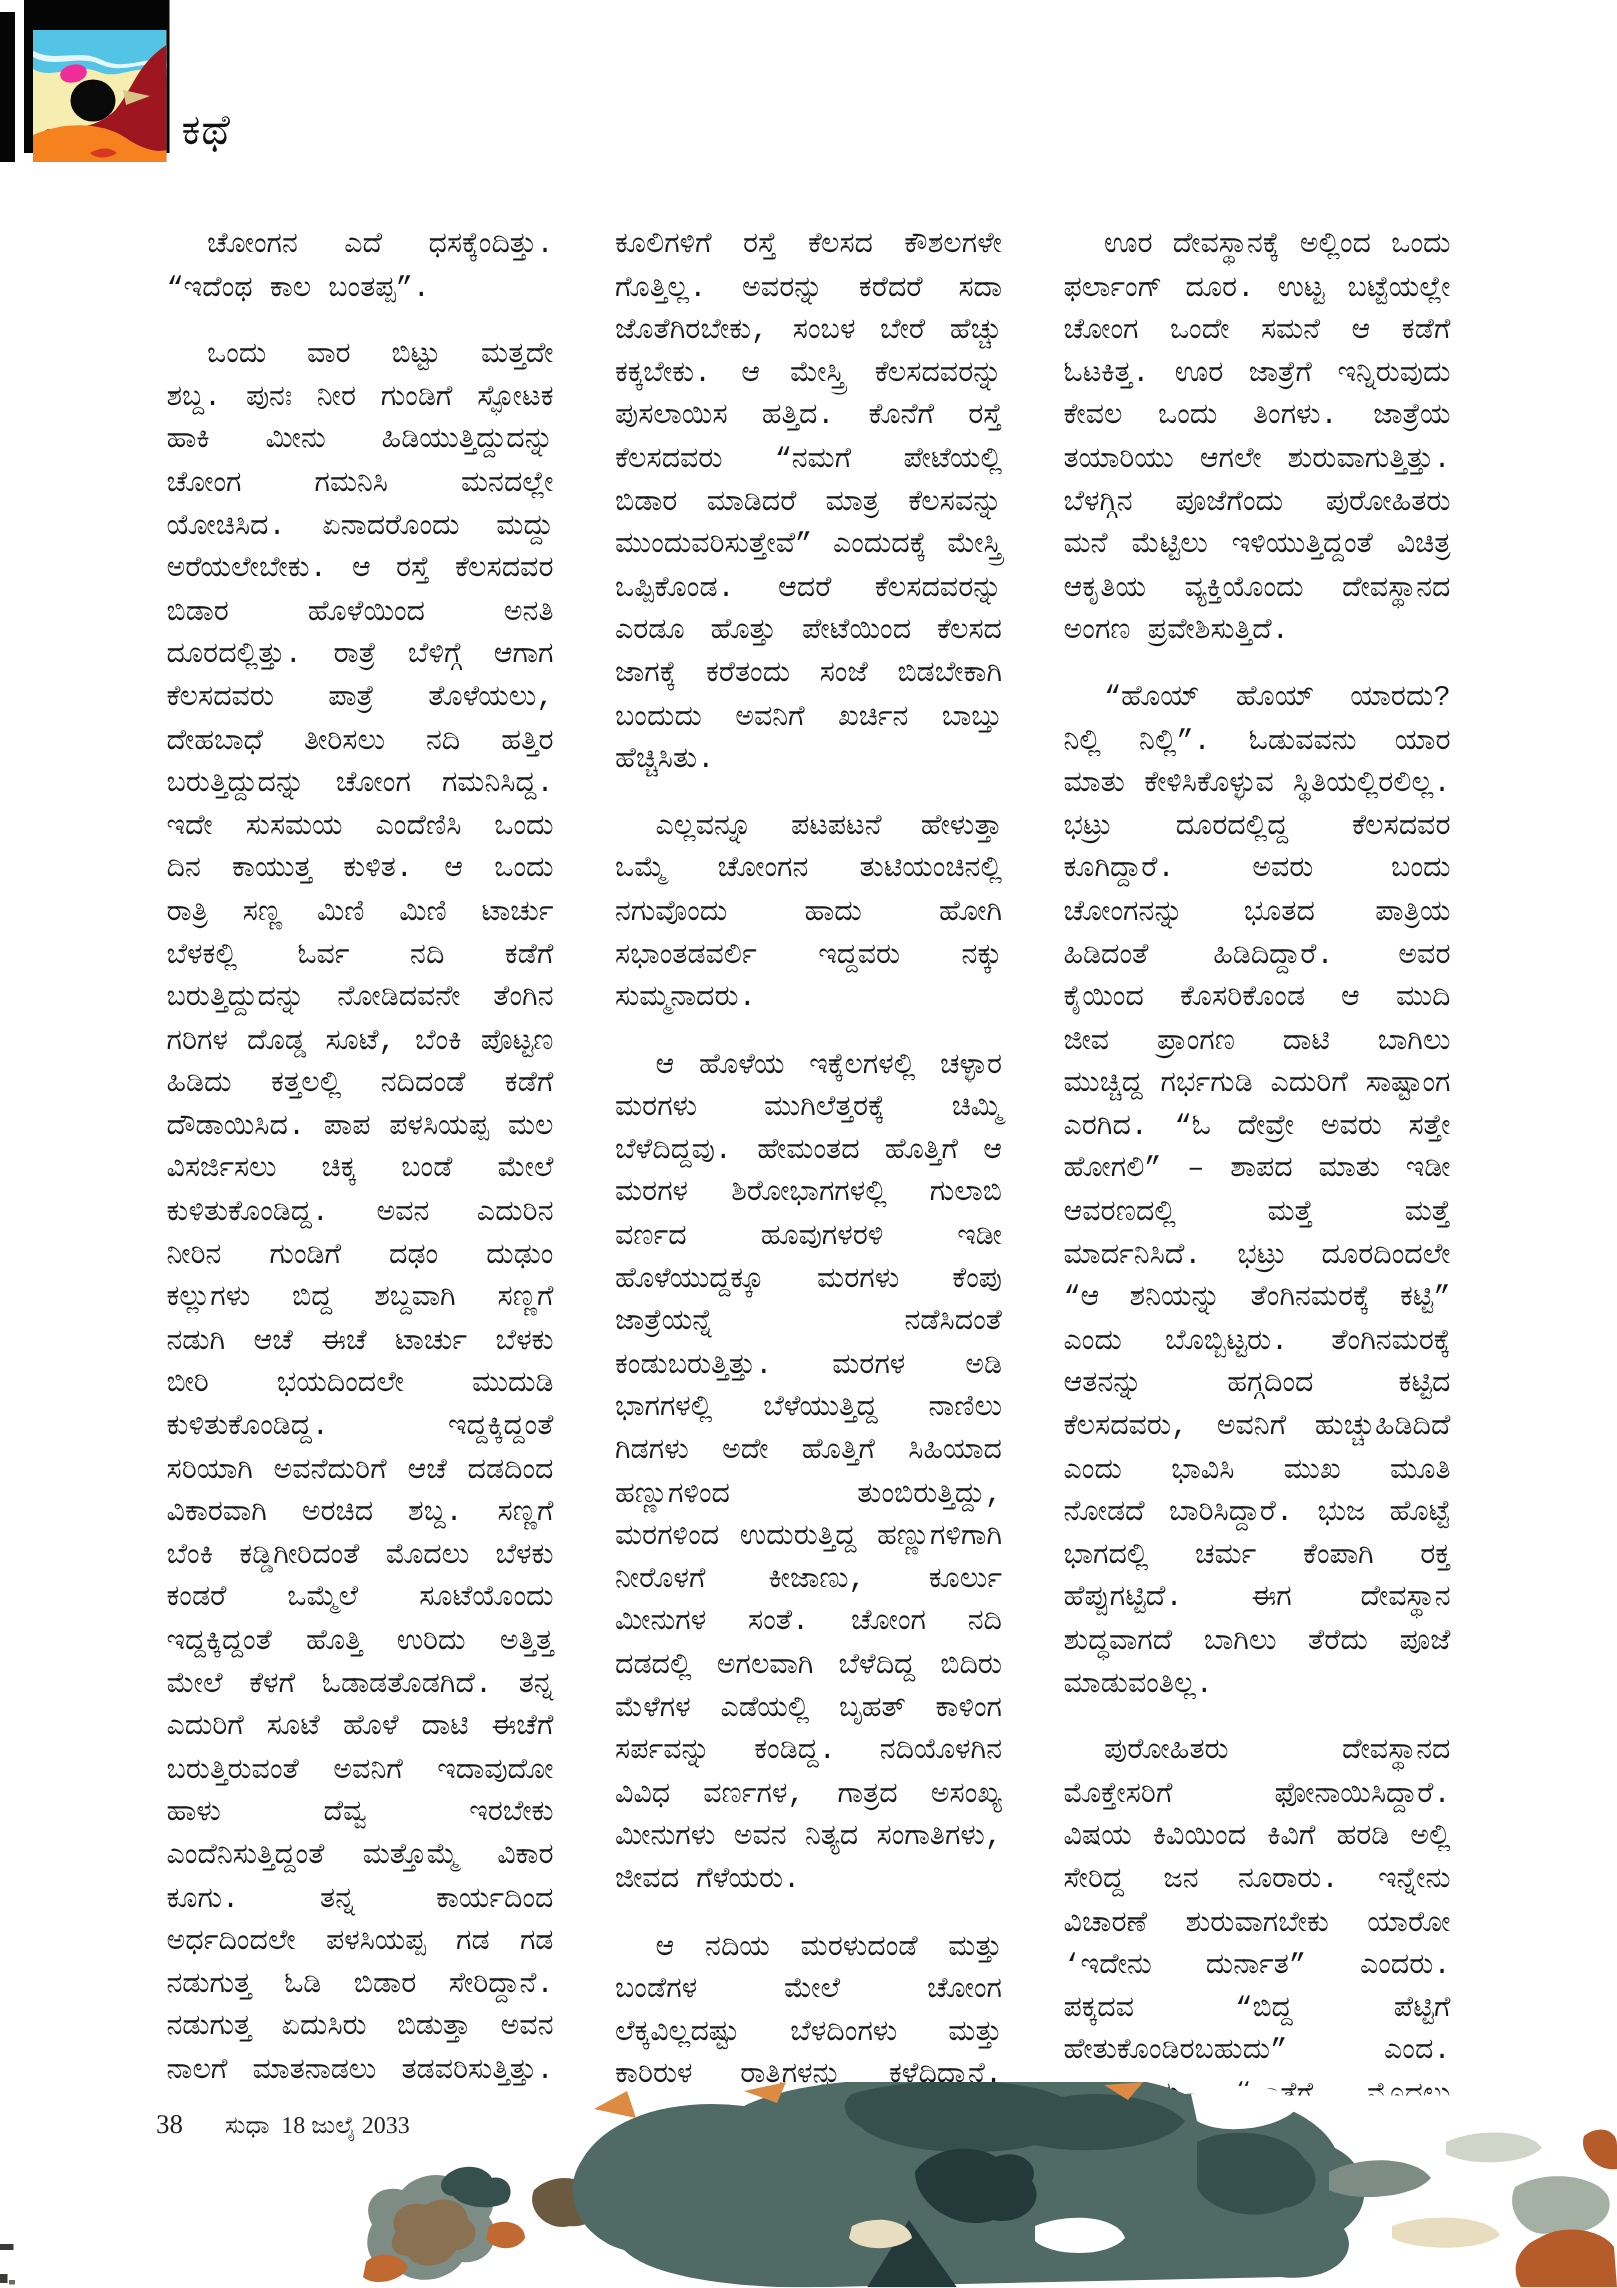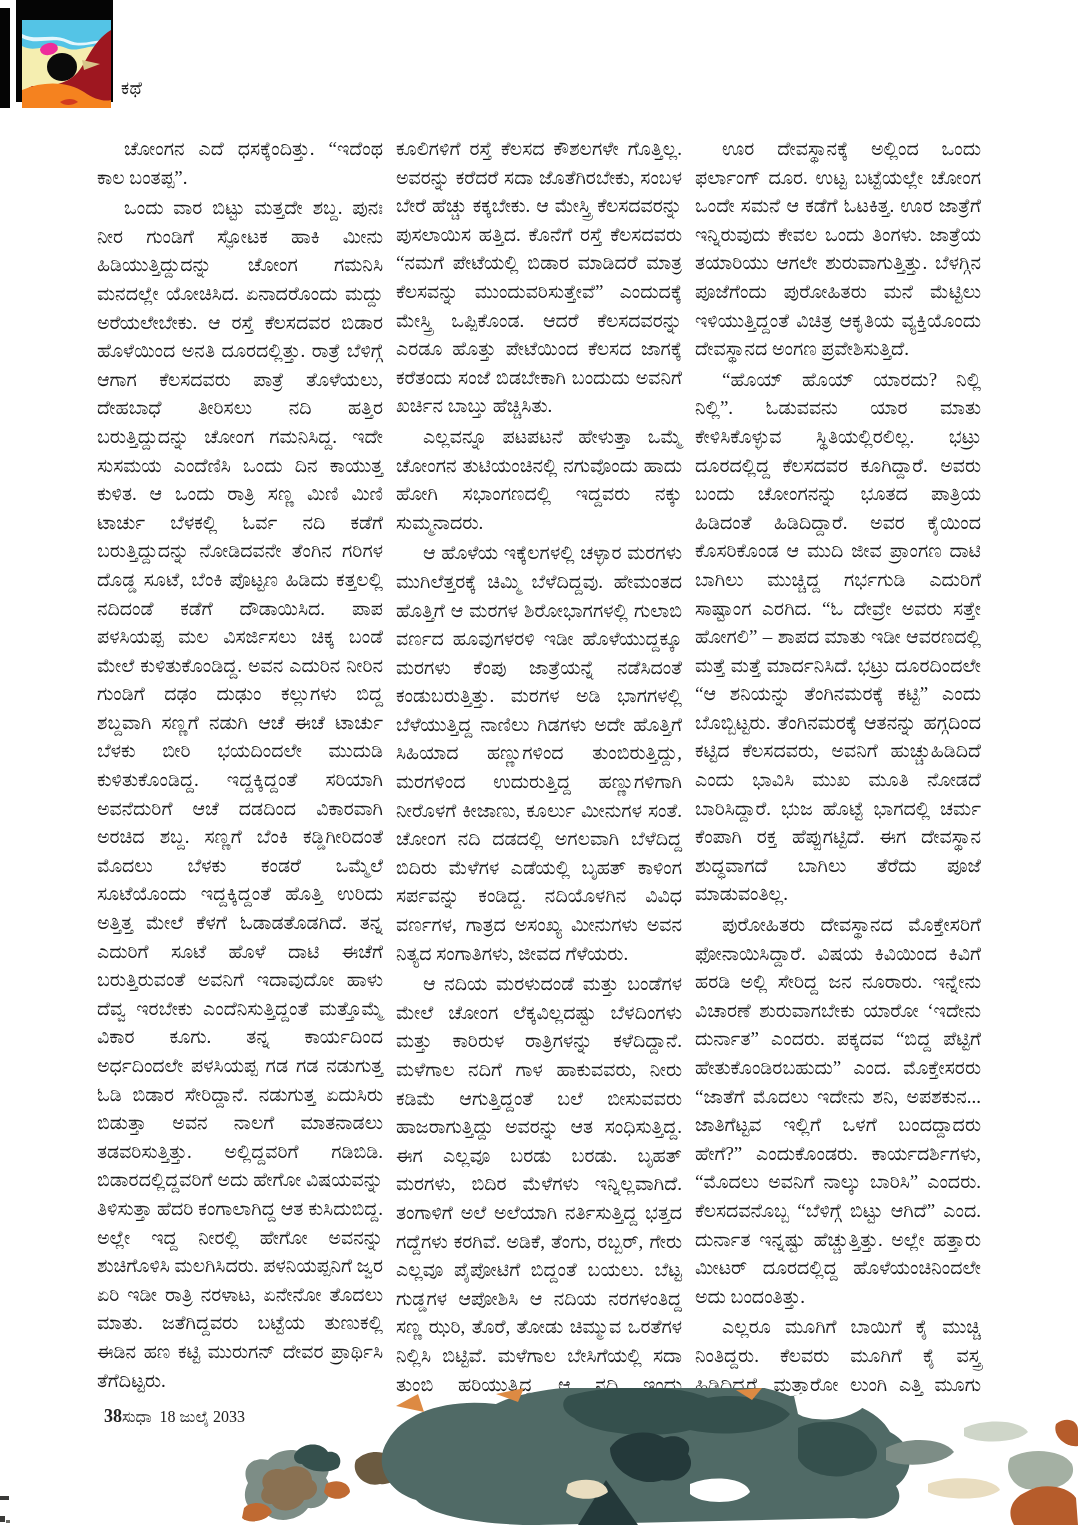--- a/index.html
+++ b/index.html
@@ -6,37 +6,37 @@
   body{
     width:1078px;height:1525px;position:relative;background:#ffffff;
     font-family:"Liberation Serif","DejaVu Serif",serif;color:#1c1c1c;
     overflow:hidden;
   }
   
   .edge-strip{position:absolute;left:0;top:8px;width:10px;height:100px;background:#050505;}
   .logo-black{position:absolute;left:16px;top:0;width:97px;height:102px;background:#050505;}
   .logo-art{position:absolute;left:22px;top:20px;width:89px;height:88px;display:block;}
   .section-label{
-    position:absolute;left:121px;top:76px;font-size:18px;line-height:24px;
+    position:absolute;left:121px;top:76px;font-size:28px;line-height:24px;
     color:#111;letter-spacing:.5px;
   }
   
   .columns{
     position:absolute;left:95px;top:133px;width:888px;height:1264px;
     display:flex;gap:9px;overflow:hidden;
   }
   .col{
     width:290px;height:100%;overflow:hidden;
     font-size:19px;line-height:28.6px;text-align:justify;color:#181818;
   }
-  .col p{margin:2px;text-indent:27px;}
+  .col p{margin:16px;text-indent:27px;font-family:Liberation Mono, monospace;}
   .col p.cont{text-indent:0;}
   
   .footer{position:absolute;left:104px;top:1406px;font-size:16px;color:#222;white-space:nowrap;}
-  .footer .pgnum{font-weight:bold;font-size:18px;margin-right:0;text-align:right;}
+  .footer .pgnum{font-weight:normal;font-size:18px;margin-right:28px;text-align:right;}
   .footer .mag{margin-right:8px;}
   
   .painting{position:absolute;left:238px;top:1388px;width:840px;height:137px;display:block;}
   .corner-mark{position:absolute;left:0;top:1494px;width:18px;height:31px;display:block;}
 </style>
 </head>
 <body>
 
 <div>
   <div class="edge-strip"></div>
@@ -55,21 +55,21 @@
   <span class="section-label">ಕಥೆ</span>
 
   <main class="columns">
     <div class="col">
       <p>ಚೋಂಗನ ಎದೆ ಧಸಕ್ಕೆಂದಿತ್ತು. “ಇದೆಂಥ ಕಾಲ ಬಂತಪ್ಪ”.</p>
       <p>ಒಂದು ವಾರ ಬಿಟ್ಟು ಮತ್ತದೇ ಶಬ್ದ. ಪುನಃ ನೀರ ಗುಂಡಿಗೆ ಸ್ಫೋಟಕ ಹಾಕಿ ಮೀನು ಹಿಡಿಯುತ್ತಿದ್ದುದನ್ನು ಚೋಂಗ ಗಮನಿಸಿ ಮನದಲ್ಲೇ ಯೋಚಿಸಿದ. ಏನಾದರೊಂದು ಮದ್ದು ಅರೆಯಲೇಬೇಕು. ಆ ರಸ್ತೆ ಕೆಲಸದವರ ಬಿಡಾರ ಹೊಳೆಯಿಂದ ಅನತಿ ದೂರದಲ್ಲಿತ್ತು. ರಾತ್ರೆ ಬೆಳಿಗ್ಗೆ ಆಗಾಗ ಕೆಲಸದವರು ಪಾತ್ರೆ ತೊಳೆಯಲು, ದೇಹಬಾಧೆ ತೀರಿಸಲು ನದಿ ಹತ್ತಿರ ಬರುತ್ತಿದ್ದುದನ್ನು ಚೋಂಗ ಗಮನಿಸಿದ್ದ. ಇದೇ ಸುಸಮಯ ಎಂದೆಣಿಸಿ ಒಂದು ದಿನ ಕಾಯುತ್ತ ಕುಳಿತ. ಆ ಒಂದು ರಾತ್ರಿ ಸಣ್ಣ ಮಿಣಿ ಮಿಣಿ ಟಾರ್ಚು ಬೆಳಕಲ್ಲಿ ಓರ್ವ ನದಿ ಕಡೆಗೆ ಬರುತ್ತಿದ್ದುದನ್ನು ನೋಡಿದವನೇ ತೆಂಗಿನ ಗರಿಗಳ ದೊಡ್ಡ ಸೂಟೆ, ಬೆಂಕಿ ಪೊಟ್ಟಣ ಹಿಡಿದು ಕತ್ತಲಲ್ಲಿ ನದಿದಂಡೆ ಕಡೆಗೆ ದೌಡಾಯಿಸಿದ. ಪಾಪ ಪಳಸಿಯಪ್ಪ ಮಲ ವಿಸರ್ಜಿಸಲು ಚಿಕ್ಕ ಬಂಡೆ ಮೇಲೆ ಕುಳಿತುಕೊಂಡಿದ್ದ. ಅವನ ಎದುರಿನ ನೀರಿನ ಗುಂಡಿಗೆ ದಢಂ ದುಢುಂ ಕಲ್ಲುಗಳು ಬಿದ್ದ ಶಬ್ದವಾಗಿ ಸಣ್ಣಗೆ ನಡುಗಿ ಆಚೆ ಈಚೆ ಟಾರ್ಚು ಬೆಳಕು ಬೀರಿ ಭಯದಿಂದಲೇ ಮುದುಡಿ ಕುಳಿತುಕೊಂಡಿದ್ದ. ಇದ್ದಕ್ಕಿದ್ದಂತೆ ಸರಿಯಾಗಿ ಅವನೆದುರಿಗೆ ಆಚೆ ದಡದಿಂದ ವಿಕಾರವಾಗಿ ಅರಚಿದ ಶಬ್ದ. ಸಣ್ಣಗೆ ಬೆಂಕಿ ಕಡ್ಡಿಗೀರಿದಂತೆ ಮೊದಲು ಬೆಳಕು ಕಂಡರೆ ಒಮ್ಮೆಲೆ ಸೂಟೆಯೊಂದು ಇದ್ದಕ್ಕಿದ್ದಂತೆ ಹೊತ್ತಿ ಉರಿದು ಅತ್ತಿತ್ತ ಮೇಲೆ ಕೆಳಗೆ ಓಡಾಡತೊಡಗಿದೆ. ತನ್ನ ಎದುರಿಗೆ ಸೂಟೆ ಹೊಳೆ ದಾಟಿ ಈಚೆಗೆ ಬರುತ್ತಿರುವಂತೆ ಅವನಿಗೆ ಇದಾವುದೋ ಹಾಳು ದೆವ್ವ ಇರಬೇಕು ಎಂದೆನಿಸುತ್ತಿದ್ದಂತೆ ಮತ್ತೊಮ್ಮೆ ವಿಕಾರ ಕೂಗು. ತನ್ನ ಕಾರ್ಯದಿಂದ ಅರ್ಧದಿಂದಲೇ ಪಳಸಿಯಪ್ಪ ಗಡ ಗಡ ನಡುಗುತ್ತ ಓಡಿ ಬಿಡಾರ ಸೇರಿದ್ದಾನೆ. ನಡುಗುತ್ತ ಏದುಸಿರು ಬಿಡುತ್ತಾ ಅವನ ನಾಲಗೆ ಮಾತನಾಡಲು ತಡವರಿಸುತ್ತಿತ್ತು. ಅಲ್ಲಿದ್ದವರಿಗೆ ಗಡಿಬಿಡಿ. ಬಿಡಾರದಲ್ಲಿದ್ದವರಿಗೆ ಅದು ಹೇಗೋ ವಿಷಯವನ್ನು ತಿಳಿಸುತ್ತಾ ಹೆದರಿ ಕಂಗಾಲಾಗಿದ್ದ ಆತ ಕುಸಿದುಬಿದ್ದ. ಅಲ್ಲೇ ಇದ್ದ ನೀರಲ್ಲಿ ಹೇಗೋ ಅವನನ್ನು ಶುಚಿಗೊಳಿಸಿ ಮಲಗಿಸಿದರು. ಪಳನಿಯಪ್ಪನಿಗೆ ಜ್ವರ ಏರಿ ಇಡೀ ರಾತ್ರಿ ನರಳಾಟ, ಏನೇನೋ ತೊದಲು ಮಾತು. ಜತೆಗಿದ್ದವರು ಬಟ್ಟೆಯ ತುಣುಕಲ್ಲಿ ಈಡಿನ ಹಣ ಕಟ್ಟಿ ಮುರುಗನ್ ದೇವರ ಪ್ರಾರ್ಥಿಸಿ ತೆಗೆದಿಟ್ಟರು.</p>
       <p>ಮೂರು ದಿನ ಕಳೆದರೂ ಪಳನಿಯಪ್ಪನ ಜ್ವರ ಇಳಿಯಲೇ ಇಲ್ಲ. ರಸ್ತೆ ಕೆಲಸದ ಮೇಸ್ತ್ರಿ ಅವನನ್ನು ವೈದ್ಯರಲ್ಲಿಗೆ ಕರೆದುಕೊಂಡು ಹೋಗಿ ಏನೇನೋ ಮಾತ್ರೆಗಳ ಕೊಡಿಸಿದರು. ಆದರೂ ಆತ ಗುಣಮುಖವಾಗದಿದ್ದು ಕಂಡು ಜತೆಗಾರನೊಬ್ಬನ ನೆರವಿನೊಂದಿಗೆ ಕೊಯಮತ್ತೂರಿನ ಅವನೂರಿಗೆ ಕಳುಹಿಸಿಕೊಟ್ಟರು. ಅಂದಿನಿಂದ ರಸ್ತೆ ಕೆಲಸಗಾರರಿಗೆ ಹೊಳೆ ಬದಿಗೆ ಹೋಗಲು ಹೆದರಿಕೆ. ದೆವ್ವ, ಶೀಡೆ, ಪಿಶಾಚಿ ಏನೇನೋ... ಒಂದು ದಿನ ಮೇಸ್ತ್ರಿ ಹತ್ತಿರ “ಊರಿಗೆ ಹೋಗುತ್ತೇವೆ” ಎಂದರು. ಮೇಸ್ತ್ರಿಗೆ ಪೀಕಲಾಟ. ಅವರೆಲ್ಲ ಊರಿಗೆ ಹೋದರೆ ಕೆಲಸದವರನ್ನು ಎಲ್ಲಿಂದ ತರುವುದು? ಸ್ಥಳೀಯ</p>
     </div>
     <div class="col">
       <p class="cont">ಕೂಲಿಗಳಿಗೆ ರಸ್ತೆ ಕೆಲಸದ ಕೌಶಲಗಳೇ ಗೊತ್ತಿಲ್ಲ. ಅವರನ್ನು ಕರೆದರೆ ಸದಾ ಜೊತೆಗಿರಬೇಕು, ಸಂಬಳ ಬೇರೆ ಹೆಚ್ಚು ಕಕ್ಕಬೇಕು. ಆ ಮೇಸ್ತ್ರಿ ಕೆಲಸದವರನ್ನು ಪುಸಲಾಯಿಸ ಹತ್ತಿದ. ಕೊನೆಗೆ ರಸ್ತೆ ಕೆಲಸದವರು “ನಮಗೆ ಪೇಟೆಯಲ್ಲಿ ಬಿಡಾರ ಮಾಡಿದರೆ ಮಾತ್ರ ಕೆಲಸವನ್ನು ಮುಂದುವರಿಸುತ್ತೇವೆ” ಎಂದುದಕ್ಕೆ ಮೇಸ್ತ್ರಿ ಒಪ್ಪಿಕೊಂಡ. ಆದರೆ ಕೆಲಸದವರನ್ನು ಎರಡೂ ಹೊತ್ತು ಪೇಟೆಯಿಂದ ಕೆಲಸದ ಜಾಗಕ್ಕೆ ಕರೆತಂದು ಸಂಜೆ ಬಿಡಬೇಕಾಗಿ ಬಂದುದು ಅವನಿಗೆ ಖರ್ಚಿನ ಬಾಬ್ತು ಹೆಚ್ಚಿಸಿತು.</p>
-      <p>ಎಲ್ಲವನ್ನೂ ಪಟಪಟನೆ ಹೇಳುತ್ತಾ ಒಮ್ಮೆ ಚೋಂಗನ ತುಟಿಯಂಚಿನಲ್ಲಿ ನಗುವೊಂದು ಹಾದು ಹೋಗಿ ಸಭಾಂಗಣದಲ್ಲಿ ಇದ್ದವರು ನಕ್ಕು ಸುಮ್ಮನಾದರು.</p>
+      <p>ಎಲ್ಲವನ್ನೂ ಪಟಪಟನೆ ಹೇಳುತ್ತಾ ಒಮ್ಮೆ ಚೋಂಗನ ತುಟಿಯಂಚಿನಲ್ಲಿ ನಗುವೊಂದು ಹಾದು ಹೋಗಿ ಸಭಾಂತಡವರ್ಲಿ ಇದ್ದವರು ನಕ್ಕು ಸುಮ್ಮನಾದರು.</p>
       <p>ಆ ಹೊಳೆಯ ಇಕ್ಕೆಲಗಳಲ್ಲಿ ಚಳ್ಳಾರ ಮರಗಳು ಮುಗಿಲೆತ್ತರಕ್ಕೆ ಚಿಮ್ಮಿ ಬೆಳೆದಿದ್ದವು. ಹೇಮಂತದ ಹೊತ್ತಿಗೆ ಆ ಮರಗಳ ಶಿರೋಭಾಗಗಳಲ್ಲಿ ಗುಲಾಬಿ ವರ್ಣದ ಹೂವುಗಳರಳಿ ಇಡೀ ಹೊಳೆಯುದ್ದಕ್ಕೂ ಮರಗಳು ಕೆಂಪು ಜಾತ್ರೆಯನ್ನೆ ನಡೆಸಿದಂತೆ ಕಂಡುಬರುತ್ತಿತ್ತು. ಮರಗಳ ಅಡಿ ಭಾಗಗಳಲ್ಲಿ ಬೆಳೆಯುತ್ತಿದ್ದ ನಾಣಿಲು ಗಿಡಗಳು ಅದೇ ಹೊತ್ತಿಗೆ ಸಿಹಿಯಾದ ಹಣ್ಣುಗಳಿಂದ ತುಂಬಿರುತ್ತಿದ್ದು, ಮರಗಳಿಂದ ಉದುರುತ್ತಿದ್ದ ಹಣ್ಣುಗಳಿಗಾಗಿ ನೀರೊಳಗೆ ಕೀಜಾಣು, ಕೂರ್ಲು ಮೀನುಗಳ ಸಂತೆ. ಚೋಂಗ ನದಿ ದಡದಲ್ಲಿ ಅಗಲವಾಗಿ ಬೆಳೆದಿದ್ದ ಬಿದಿರು ಮೆಳೆಗಳ ಎಡೆಯಲ್ಲಿ ಬೃಹತ್ ಕಾಳಿಂಗ ಸರ್ಪವನ್ನು ಕಂಡಿದ್ದ. ನದಿಯೊಳಗಿನ ವಿವಿಧ ವರ್ಣಗಳ, ಗಾತ್ರದ ಅಸಂಖ್ಯ ಮೀನುಗಳು ಅವನ ನಿತ್ಯದ ಸಂಗಾತಿಗಳು, ಜೀವದ ಗೆಳೆಯರು.</p>
       <p>ಆ ನದಿಯ ಮರಳುದಂಡೆ ಮತ್ತು ಬಂಡೆಗಳ ಮೇಲೆ ಚೋಂಗ ಲೆಕ್ಕವಿಲ್ಲದಷ್ಟು ಬೆಳದಿಂಗಳು ಮತ್ತು ಕಾರಿರುಳ ರಾತ್ರಿಗಳನ್ನು ಕಳೆದಿದ್ದಾನೆ. ಮಳೆಗಾಲ ನದಿಗೆ ಗಾಳ ಹಾಕುವವರು, ನೀರು ಕಡಿಮೆ ಆಗುತ್ತಿದ್ದಂತೆ ಬಲೆ ಬೀಸುವವರು ಹಾಜರಾಗುತ್ತಿದ್ದು ಅವರನ್ನು ಆತ ಸಂಧಿಸುತ್ತಿದ್ದ. ಈಗ ಎಲ್ಲವೂ ಬರಡು ಬರಡು. ಬೃಹತ್ ಮರಗಳು, ಬಿದಿರ ಮೆಳೆಗಳು ಇನ್ನಿಲ್ಲವಾಗಿದೆ. ತಂಗಾಳಿಗೆ ಅಲೆ ಅಲೆಯಾಗಿ ನರ್ತಿಸುತ್ತಿದ್ದ ಭತ್ತದ ಗದ್ದೆಗಳು ಕರಗಿವೆ. ಅಡಿಕೆ, ತೆಂಗು, ರಬ್ಬರ್, ಗೇರು ಎಲ್ಲವೂ ಪೈಪೋಟಿಗೆ ಬಿದ್ದಂತೆ ಬಯಲು. ಬೆಟ್ಟ ಗುಡ್ಡಗಳ ಆಪೋಶಿಸಿ ಆ ನದಿಯ ನರಗಳಂತಿದ್ದ ಸಣ್ಣ ಝರಿ, ತೊರೆ, ತೋಡು ಚಿಮ್ಮುವ ಒರತೆಗಳ ನಿಲ್ಲಿಸಿ ಬಿಟ್ಟಿವೆ. ಮಳೆಗಾಲ ಬೇಸಿಗೆಯಲ್ಲಿ ಸದಾ ತುಂಬಿ ಹರಿಯುತ್ತಿದ್ದ ಆ ನದಿ ಇಂದು ವಾಸಿಯಾಗದ ಭಯಂಕರ ರೋಗಕ್ಕೆ ತುತ್ತಾದ ದೇಹದಂತೆ ವರ್ಷಗಳು ಉರುಳುತ್ತಾ ಕ್ಷಯಿಸಿ ಕ್ಷಯಿಸಿ ಕ್ಷೀಣಿಸಿದೆ. ಒಂದು ದಿನ ಚೋಂಗ ಬೆಳ್ಳಂಬೆಳಿಗ್ಗೆ ನದಿಗೆ ಮುಖ ತೊಳೆಯಲು ಇಳಿದರೆ ನೀರಿನ ದೃಶ್ಯವೇ ಭೀಕರ. ಹತ್ತಾರು ಜಾತಿಯ ದೊಡ್ಡ ದೊಡ್ಡ ಮೀನುಗಳು, ಕ್ರಿಮಿ ಕೀಟಗಳು ಏಡಿ, ಇಟ್ಟಿಗಳು ಸತ್ತು ಸುತ್ತೆಲ್ಲ ದುರ್ನಾತ. ಆತ ಒಂದೇ ಸಮನೆ ದಡದುದ್ದಕ್ಕೂ ಓಡಿದ. ಎಲ್ಲೆಲ್ಲೂ ಹೆಣದ ರಾಶಿ. ಪುಟ್ಟ ಕಣ್ಣ ಪುಟ್ಟ ಮೀನೊಂದನ್ನು ಅಂಗೈಗೆ</p>
     </div>
     <div class="col">
       <p>ಊರ ದೇವಸ್ಥಾನಕ್ಕೆ ಅಲ್ಲಿಂದ ಒಂದು ಫರ್ಲಾಂಗ್ ದೂರ. ಉಟ್ಟ ಬಟ್ಟೆಯಲ್ಲೇ ಚೋಂಗ ಒಂದೇ ಸಮನೆ ಆ ಕಡೆಗೆ ಓಟಕಿತ್ತ. ಊರ ಜಾತ್ರೆಗೆ ಇನ್ನಿರುವುದು ಕೇವಲ ಒಂದು ತಿಂಗಳು. ಜಾತ್ರೆಯ ತಯಾರಿಯು ಆಗಲೇ ಶುರುವಾಗುತ್ತಿತ್ತು. ಬೆಳಗ್ಗಿನ ಪೂಜೆಗೆಂದು ಪುರೋಹಿತರು ಮನೆ ಮೆಟ್ಟಿಲು ಇಳಿಯುತ್ತಿದ್ದಂತೆ ವಿಚಿತ್ರ ಆಕೃತಿಯ ವ್ಯಕ್ತಿಯೊಂದು ದೇವಸ್ಥಾನದ ಅಂಗಣ ಪ್ರವೇಶಿಸುತ್ತಿದೆ.</p>
       <p>“ಹೊಯ್ ಹೊಯ್ ಯಾರದು? ನಿಲ್ಲಿ ನಿಲ್ಲಿ”. ಓಡುವವನು ಯಾರ ಮಾತು ಕೇಳಿಸಿಕೊಳ್ಳುವ ಸ್ಥಿತಿಯಲ್ಲಿರಲಿಲ್ಲ. ಭಟ್ರು ದೂರದಲ್ಲಿದ್ದ ಕೆಲಸದವರ ಕೂಗಿದ್ದಾರೆ. ಅವರು ಬಂದು ಚೋಂಗನನ್ನು ಭೂತದ ಪಾತ್ರಿಯ ಹಿಡಿದಂತೆ ಹಿಡಿದಿದ್ದಾರೆ. ಅವರ ಕೈಯಿಂದ ಕೊಸರಿಕೊಂಡ ಆ ಮುದಿ ಜೀವ ಪ್ರಾಂಗಣ ದಾಟಿ ಬಾಗಿಲು ಮುಚ್ಚಿದ್ದ ಗರ್ಭಗುಡಿ ಎದುರಿಗೆ ಸಾಷ್ಟಾಂಗ ಎರಗಿದ. “ಓ ದೇವ್ರೇ ಅವರು ಸತ್ತೇ ಹೋಗಲಿ” – ಶಾಪದ ಮಾತು ಇಡೀ ಆವರಣದಲ್ಲಿ ಮತ್ತೆ ಮತ್ತೆ ಮಾರ್ದನಿಸಿದೆ. ಭಟ್ರು ದೂರದಿಂದಲೇ “ಆ ಶನಿಯನ್ನು ತೆಂಗಿನಮರಕ್ಕೆ ಕಟ್ಟಿ” ಎಂದು ಬೊಬ್ಬಿಟ್ಟರು. ತೆಂಗಿನಮರಕ್ಕೆ ಆತನನ್ನು ಹಗ್ಗದಿಂದ ಕಟ್ಟಿದ ಕೆಲಸದವರು, ಅವನಿಗೆ ಹುಚ್ಚುಹಿಡಿದಿದೆ ಎಂದು ಭಾವಿಸಿ ಮುಖ ಮೂತಿ ನೋಡದೆ ಬಾರಿಸಿದ್ದಾರೆ. ಭುಜ ಹೊಟ್ಟೆ ಭಾಗದಲ್ಲಿ ಚರ್ಮ ಕೆಂಪಾಗಿ ರಕ್ತ ಹೆಪ್ಪುಗಟ್ಟಿದೆ. ಈಗ ದೇವಸ್ಥಾನ ಶುದ್ಧವಾಗದೆ ಬಾಗಿಲು ತೆರೆದು ಪೂಜೆ ಮಾಡುವಂತಿಲ್ಲ.</p>
       <p>ಪುರೋಹಿತರು ದೇವಸ್ಥಾನದ ಮೊಕ್ತೇಸರಿಗೆ ಫೋನಾಯಿಸಿದ್ದಾರೆ. ವಿಷಯ ಕಿವಿಯಿಂದ ಕಿವಿಗೆ ಹರಡಿ ಅಲ್ಲಿ ಸೇರಿದ್ದ ಜನ ನೂರಾರು. ಇನ್ನೇನು ವಿಚಾರಣೆ ಶುರುವಾಗಬೇಕು ಯಾರೋ ‘ಇದೇನು ದುರ್ನಾತ” ಎಂದರು. ಪಕ್ಕದವ “ಬಿದ್ದ ಪೆಟ್ಟಿಗೆ ಹೇತುಕೊಂಡಿರಬಹುದು” ಎಂದ. ಮೊಕ್ತೇಸರರು “ಜಾತೆಗೆ ಮೊದಲು ಇದೇನು ಶನಿ, ಅಪಶಕುನ... ಜಾತಿಗೆಟ್ಟವ ಇಲ್ಲಿಗೆ ಒಳಗೆ ಬಂದದ್ದಾದರು ಹೇಗೆ?” ಎಂದುಕೊಂಡರು. ಕಾರ್ಯದರ್ಶಿಗಳು, “ಮೊದಲು ಅವನಿಗೆ ನಾಲ್ಕು ಬಾರಿಸಿ” ಎಂದರು. ಕೆಲಸದವನೊಬ್ಬ “ಬೆಳಿಗ್ಗೆ ಬಿಟ್ಟು ಆಗಿದೆ” ಎಂದ. ದುರ್ನಾತ ಇನ್ನಷ್ಟು ಹೆಚ್ಚುತ್ತಿತ್ತು. ಅಲ್ಲೇ ಹತ್ತಾರು ಮೀಟರ್ ದೂರದಲ್ಲಿದ್ದ ಹೊಳೆಯಂಚಿನಿಂದಲೇ ಅದು ಬಂದಂತಿತ್ತು.</p>
       <p>ಎಲ್ಲರೂ ಮೂಗಿಗೆ ಬಾಯಿಗೆ ಕೈ ಮುಚ್ಚಿ ನಿಂತಿದ್ದರು. ಕೆಲವರು ಮೂಗಿಗೆ ಕೈ ವಸ್ತ್ರ ಹಿಡಿದಿದ್ದರೆ, ಮತ್ತಾರೋ ಲುಂಗಿ ಎತ್ತಿ ಮೂಗು ಒತ್ತಿ ಹಿಡಿದಿದ್ದರು. ಪಿಸುಮಾತುಗಳ ಮಧ್ಯೆ ಭಟ್ರು “ನಾನು ಬೆಳಿಗ್ಗೆ ಸ್ನಾನಕ್ಕೆ ಹೋಗುವಾಗ ನೀರ ದೇವರ ಗುಂಡಿಯಲ್ಲಿ ದೇವರ ಮೀನುಗಳು ಸತ್ತು ತೇಲುತ್ತಿರುವುದನ್ನು ಕಂಡೆ” ಎಂದರು.</p>
 
     </div>

